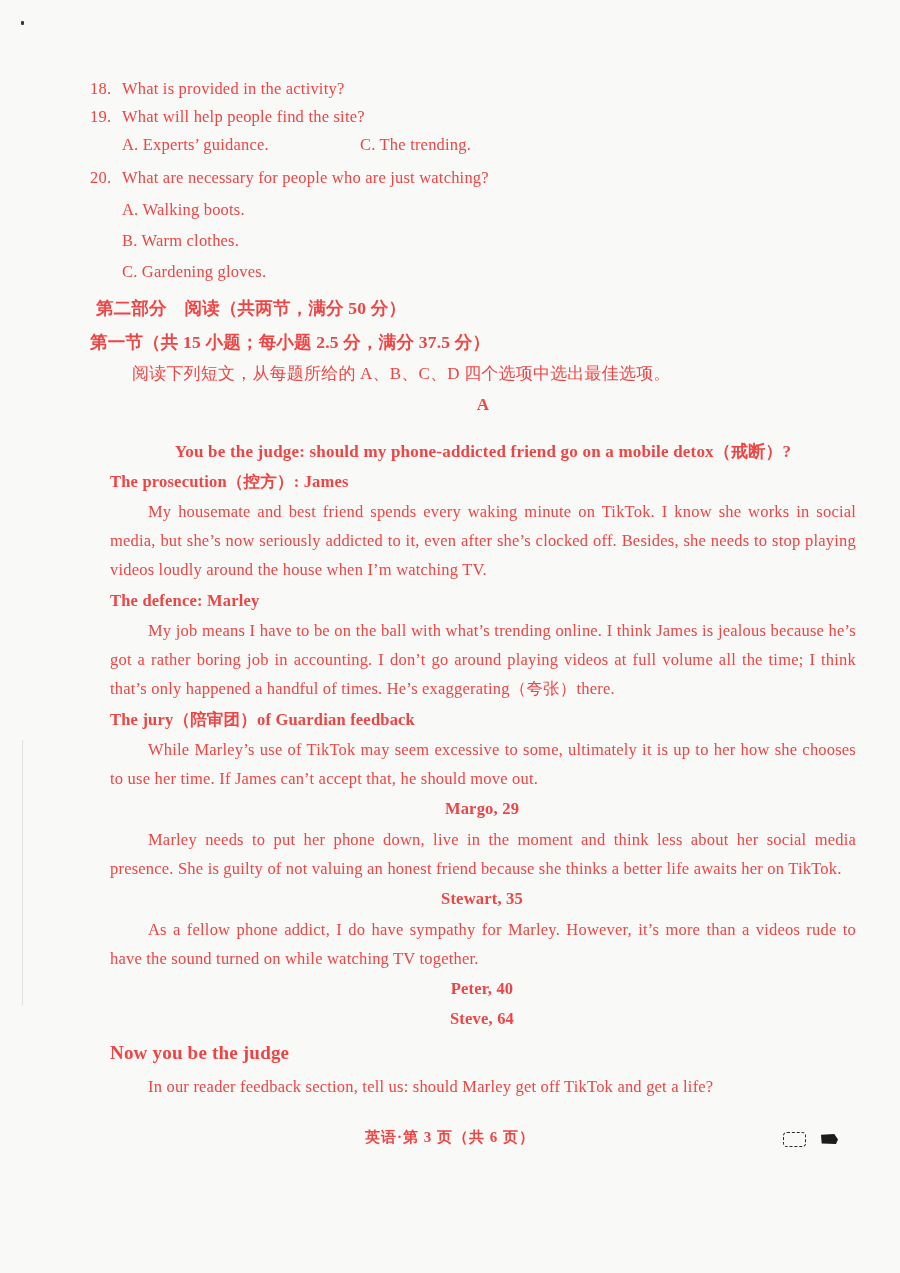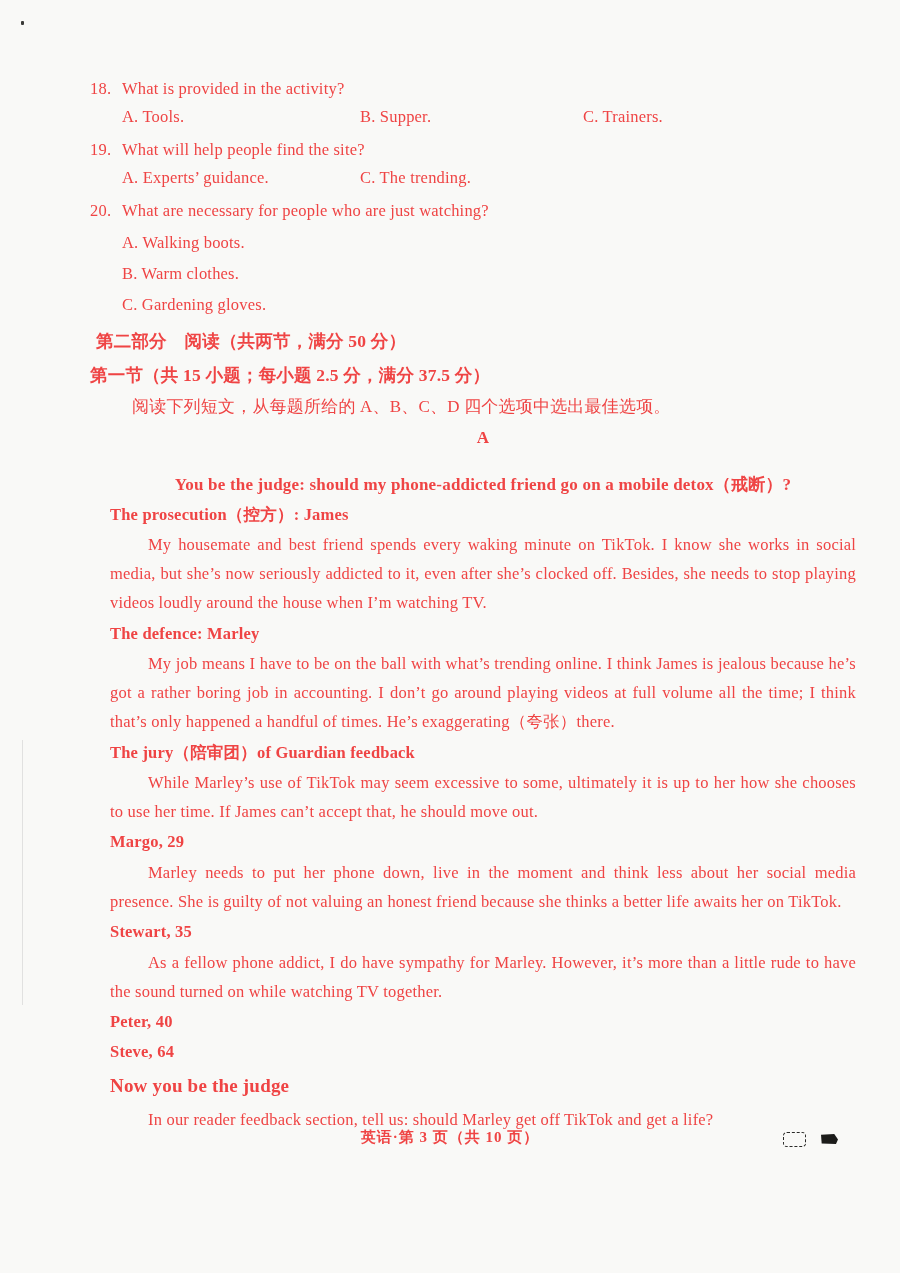--- a/index.html
+++ b/index.html
@@ -66,21 +66,21 @@
     font-weight:700;font-size:16.5px;line-height:27px;
     margin:3px 0 0 0;
   }
   .para{
     margin:2px 0 0 0;
     line-height:29px;
     text-align:justify;
     text-indent:38px;
   }
   .signature{
-    text-align:left;font-weight:700;line-height:28px;
+    text-align:center;font-weight:700;line-height:28px;
     margin:2px 2px 2px 0;
   }
   .closing-heading{
     font-weight:700;font-size:19px;line-height:28px;
     margin:6px 0 0 0;
   }
   .closing-text{
     margin:6px 0 0 0;line-height:28px;text-indent:38px;
   }
   
@@ -106,25 +106,20 @@
 
   <div class="speck"></div>
   <div class="scan-line"></div>
 
   <main class="content">
 
     <section>
 
       <div>
         <div class="q-line"><span class="q-num">18.</span><span>What is provided in the activity?</span></div>
-        <div class="opt-row">
-          <span class="opt-a">A. Tools.</span>
-          <span class="opt-b">B. Supper.</span>
-          <span class="opt-c">C. Trainers.</span>
-        </div>
       </div>
 
       <div>
         <div class="q-line"><span class="q-num">19.</span><span>What will help people find the site?</span></div>
         <div class="opt-row">
           <span class="opt-a">A. Experts’ guidance.</span>
           <span class="opt-c">C. The trending.</span>
         </div>
       </div>
 
@@ -158,32 +153,32 @@
         <p class="para">While Marley’s use of TikTok may seem excessive to some, ultimately it is up to her how she chooses to use her time. If James can’t accept that, he should move out.</p>
         <div class="signature">Margo, 29</div>
       </div>
 
       <div>
         <p class="para">Marley needs to put her phone down, live in the moment and think less about her social media presence. She is guilty of not valuing an honest friend because she thinks a better life awaits her on TikTok.</p>
         <div class="signature">Stewart, 35</div>
       </div>
 
       <div>
-        <p class="para">As a fellow phone addict, I do have sympathy for Marley. However, it’s more than a little rude to have the sound turned on while watching TV together.</p>
+        <p class="para">As a fellow phone addict, I do have sympathy for Marley. However, it’s more than a videos rude to have the sound turned on while watching TV together.</p>
         <div class="signature">Peter, 40</div>
       </div>
 
       <div>
         <div class="signature">Steve, 64</div>
       </div>
 
       <div class="closing-heading">Now you be the judge</div>
       <p class="closing-text">In our reader feedback section, tell us: should Marley get off TikTok and get a life?</p>
 
     </section>
 
   </main>
 
-  <div class="footer">英语·第 3 页（共 10 页）</div>
+  <div class="footer">英语·第 3 页（共 6 页）</div>
   <div class="print-mark-dashed"></div>
   <div class="print-mark-solid"></div>
 
 </div>
 
 </body></html>

